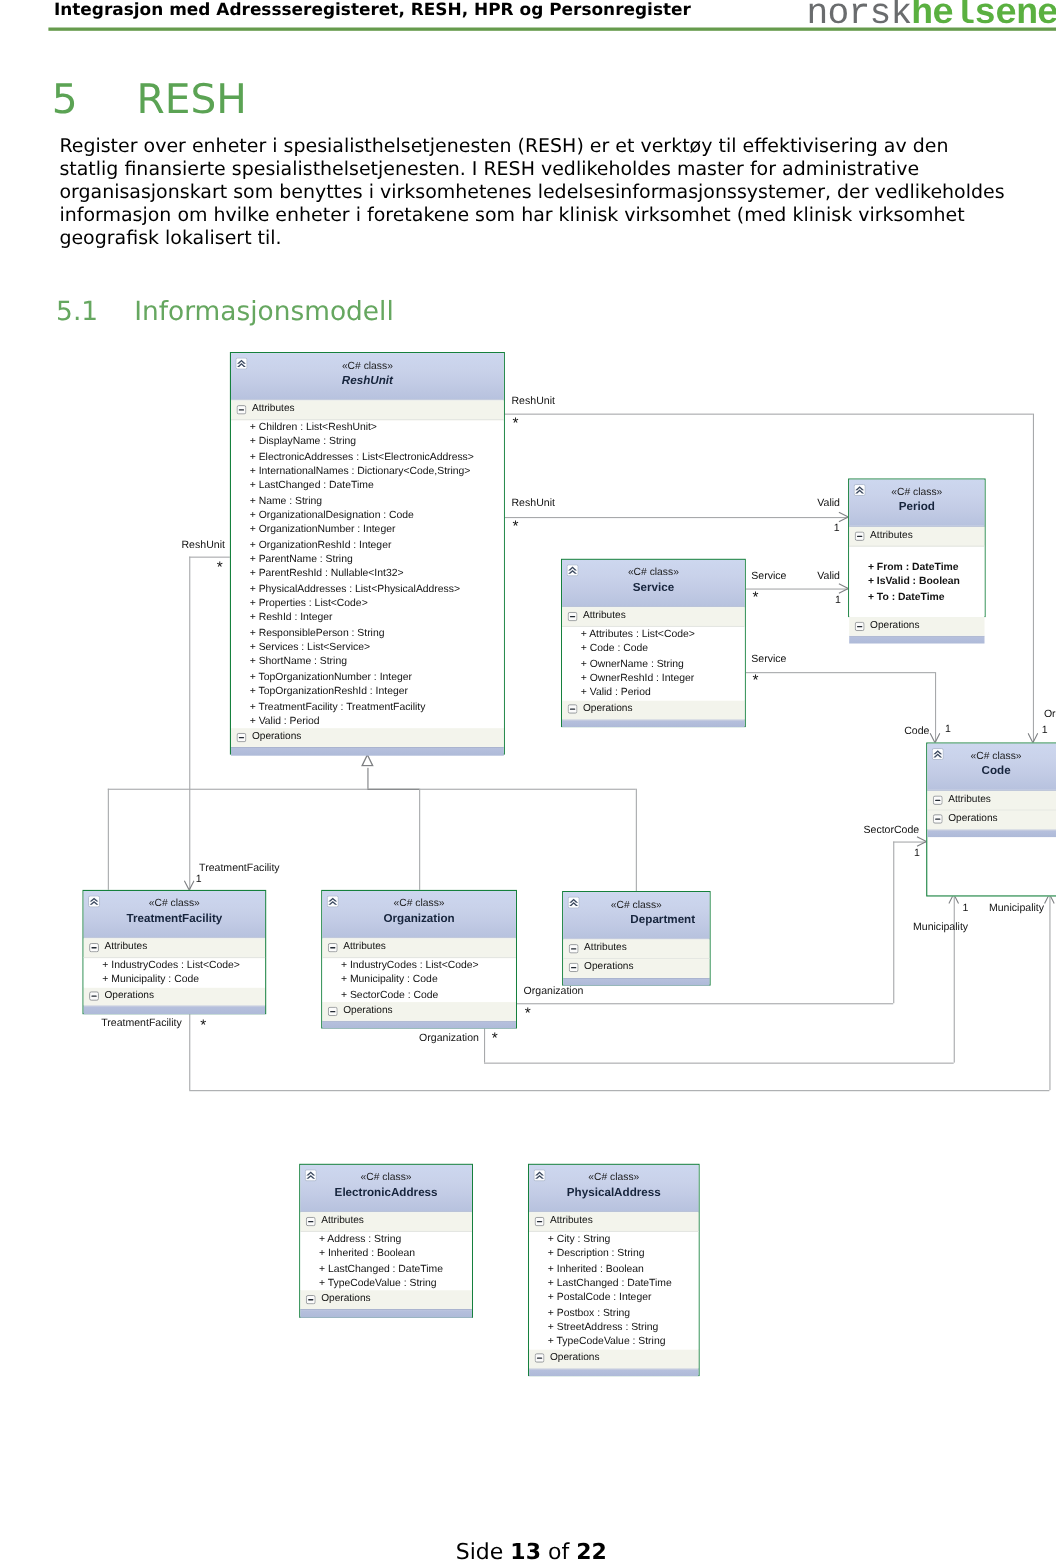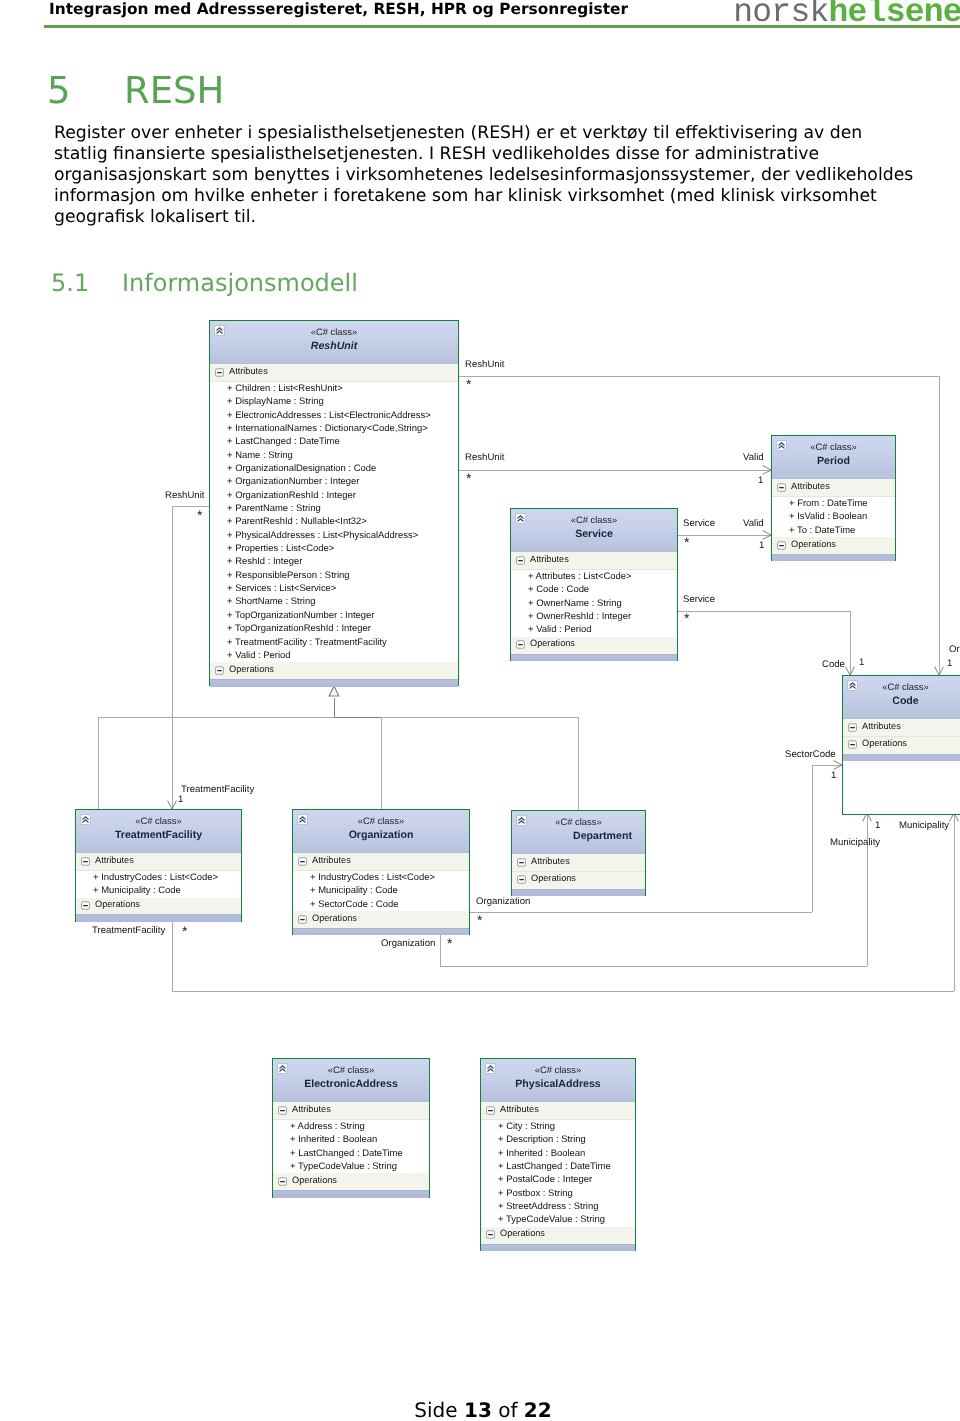--- a/index.html
+++ b/index.html
@@ -57,21 +57,21 @@
   <div id="doc-header">
     <div class="htitle">Integrasjon med Adressseregisteret, RESH, HPR og Personregister</div>
     <div id="logo"><span class="l1">norsk</span><span class="l2">helsenett</span></div>
     <div class="hrule"></div>
   </div>
 
   <div class="h1" style="left:3px;top:69px;">5</div>
   <div class="h1" style="left:80px;top:69px;">RESH</div>
   <div id="body-text">
   <div class="bline">Register over enheter i spesialisthelsetjenesten (RESH) er et verktøy til effektivisering av den</div>
-  <div class="bline">statlig finansierte spesialisthelsetjenesten. I RESH vedlikeholdes disse for administrative</div>
+  <div class="bline">statlig finansierte spesialisthelsetjenesten. I RESH vedlikeholdes master for administrative</div>
   <div class="bline">organisasjonskart som benyttes i virksomhetenes ledelsesinformasjonssystemer, der vedlikeholdes</div>
   <div class="bline">informasjon om hvilke enheter i foretakene som har klinisk virksomhet (med klinisk virksomhet</div>
   <div class="bline">geografisk lokalisert til.</div>
   </div>
   <div class="h2" style="left:7px;top:269px;">5.1</div>
   <div class="h2" style="left:78px;top:269px;">Informasjonsmodell</div>
 
   <div id="uml">
 <div>
   <div class="ln lnh" style="left:415px;top:376px;width:480px;background:#a7a9ab;"></div>
@@ -200,21 +200,21 @@
     <div class="stereo" style="padding-top:5px;">«C# class»</div>
     <div class="cname" style="padding-top:3px;">Period</div>
   </div>
   <div class="sect" style="height:16.8px;">
     <svg class="expicon" viewBox="0 0 18 18">
             <rect x="1" y="1.5" width="16" height="15" rx="3" fill="#fbfbfb" stroke="#8c8f93" stroke-width="1.6"></rect>
             <rect x="4.2" y="8" width="9.6" height="2.4" rx="1" fill="#232a33"></rect>
           </svg>
     <span class="lbl">Attributes</span>
   </div>
-  <div class="attrs" style="padding:0px 0;">
+  <div class="attrs" style="padding:12px 0;font-weight:bold;">
     <div class="attr">+ From : DateTime</div>
     <div class="attr">+ IsValid : Boolean</div>
     <div class="attr">+ To : DateTime</div>
   </div>
   <div class="sect" style="height:16.8px;border-bottom:none;">
     <svg class="expicon" viewBox="0 0 18 18">
             <rect x="1" y="1.5" width="16" height="15" rx="3" fill="#fbfbfb" stroke="#8c8f93" stroke-width="1.6"></rect>
             <rect x="4.2" y="8" width="9.6" height="2.4" rx="1" fill="#232a33"></rect>
           </svg>
     <span class="lbl">Operations</span>

